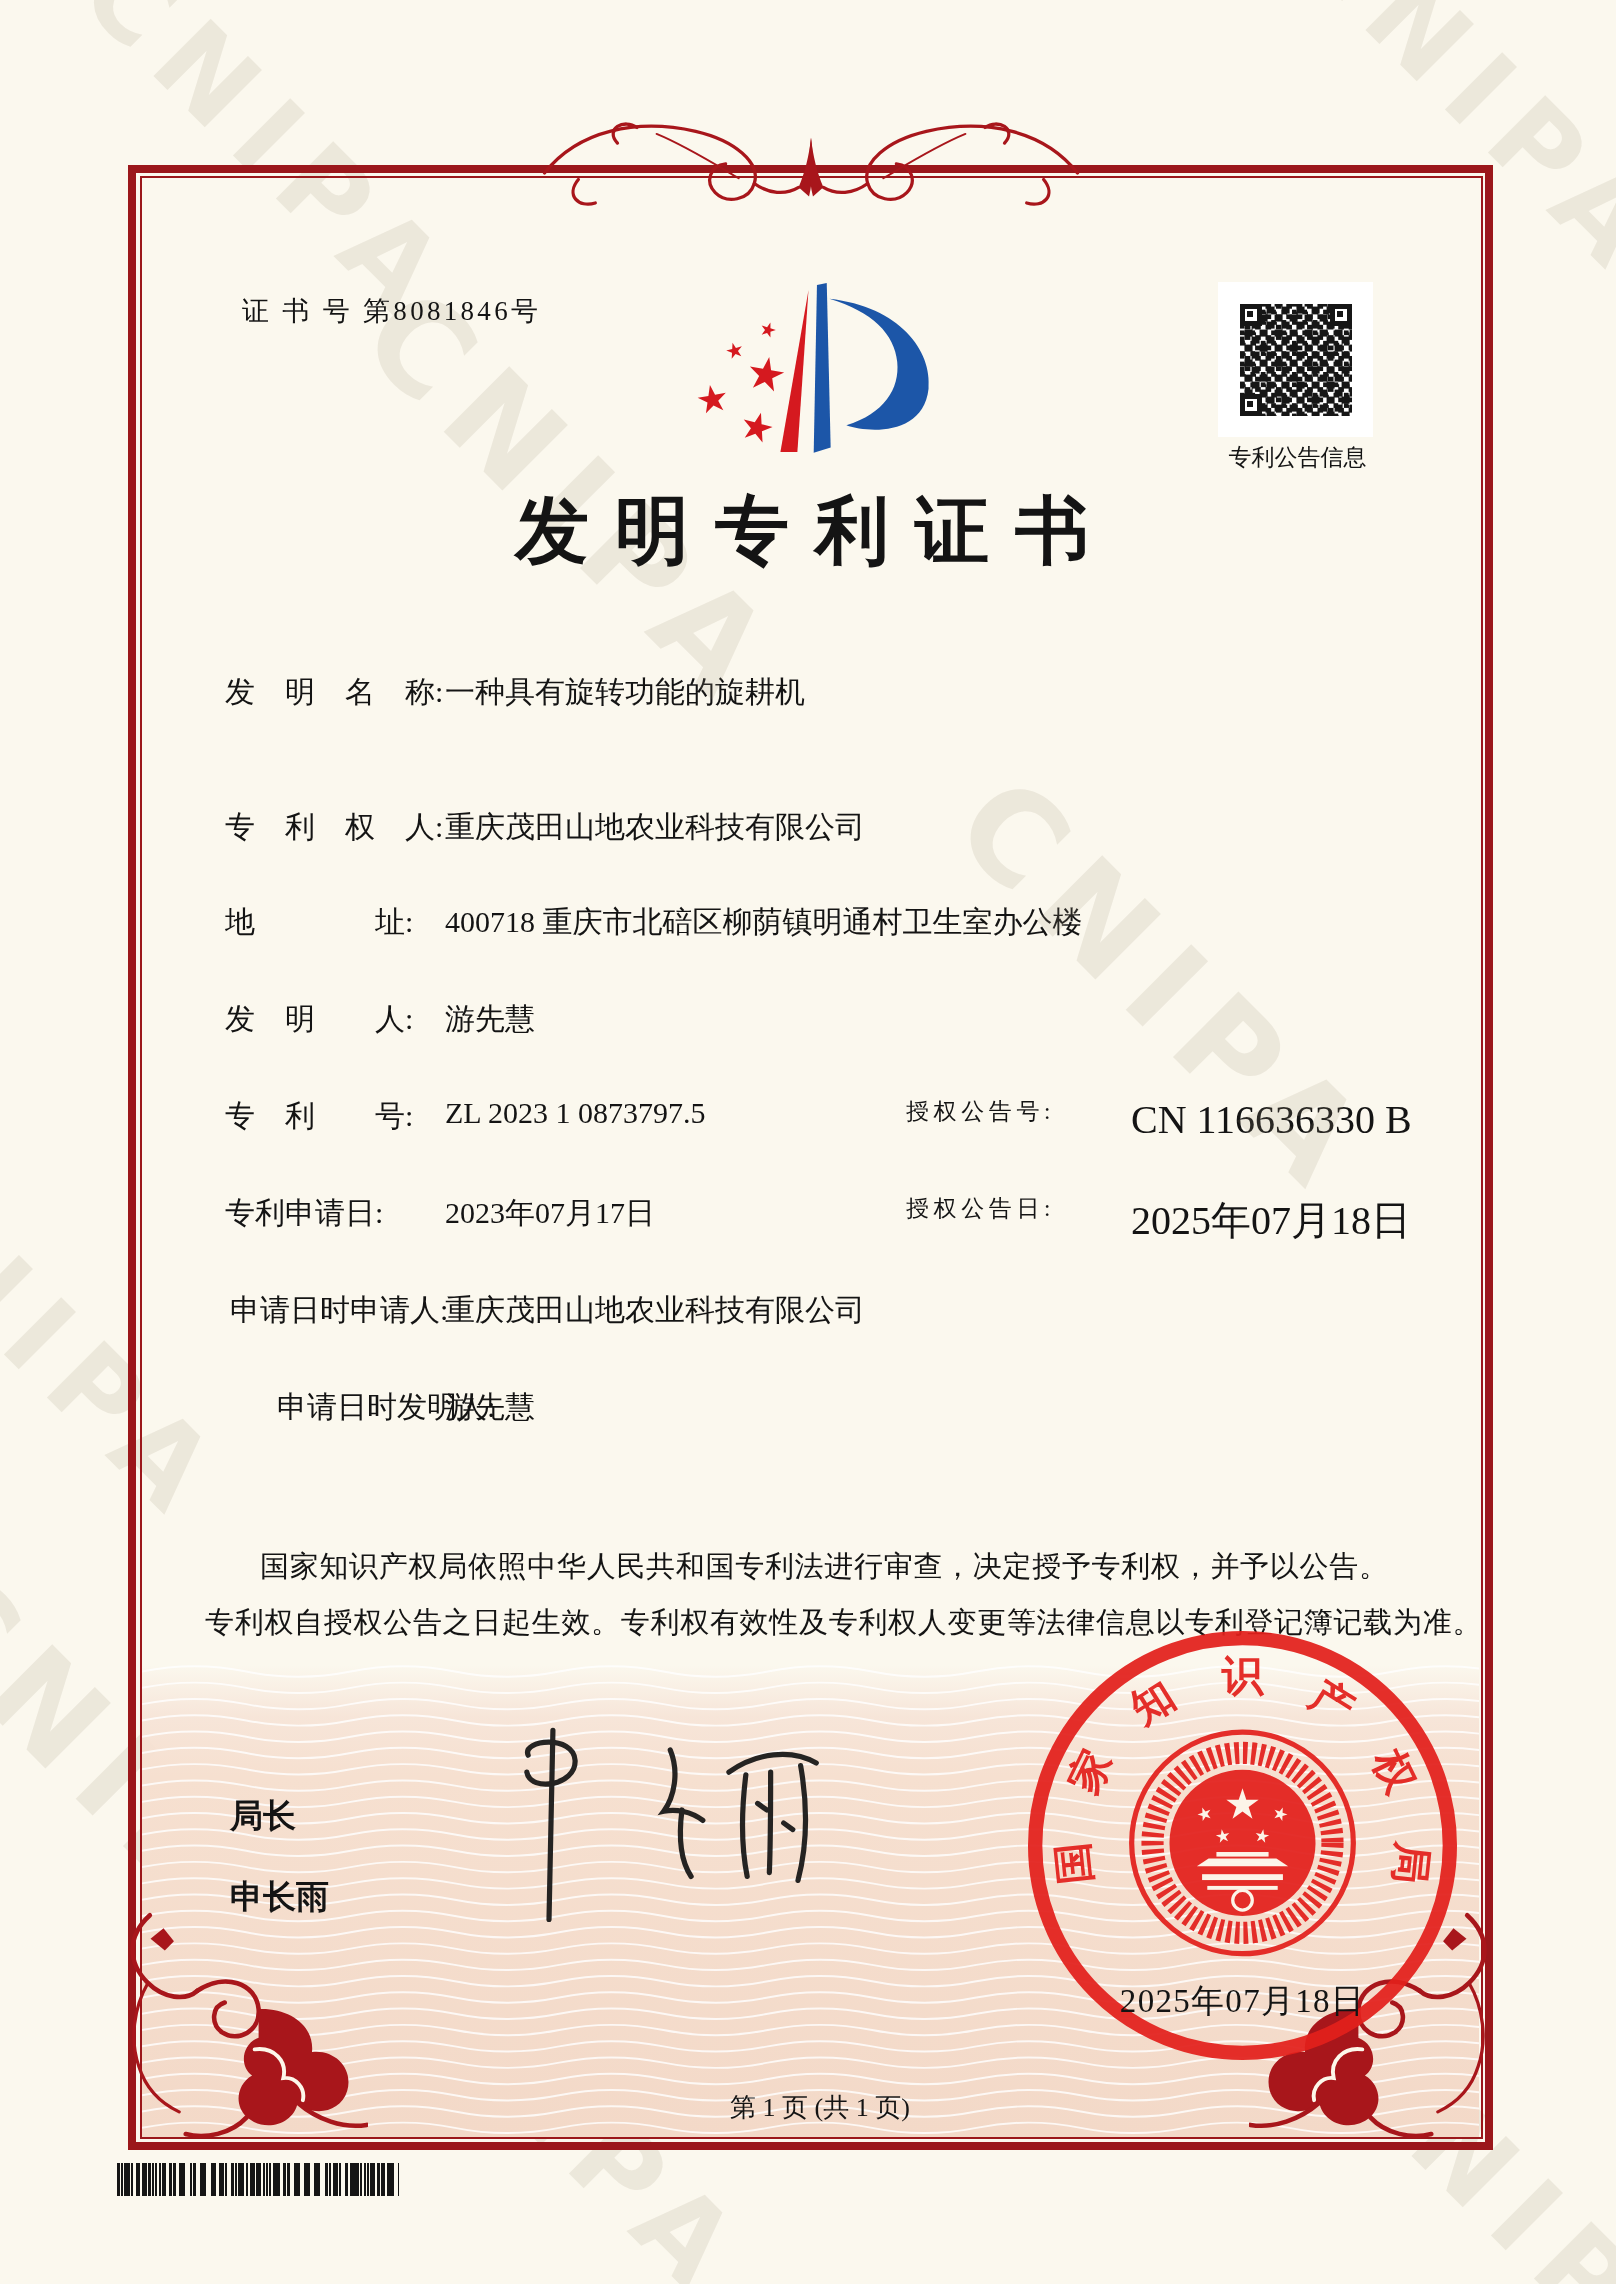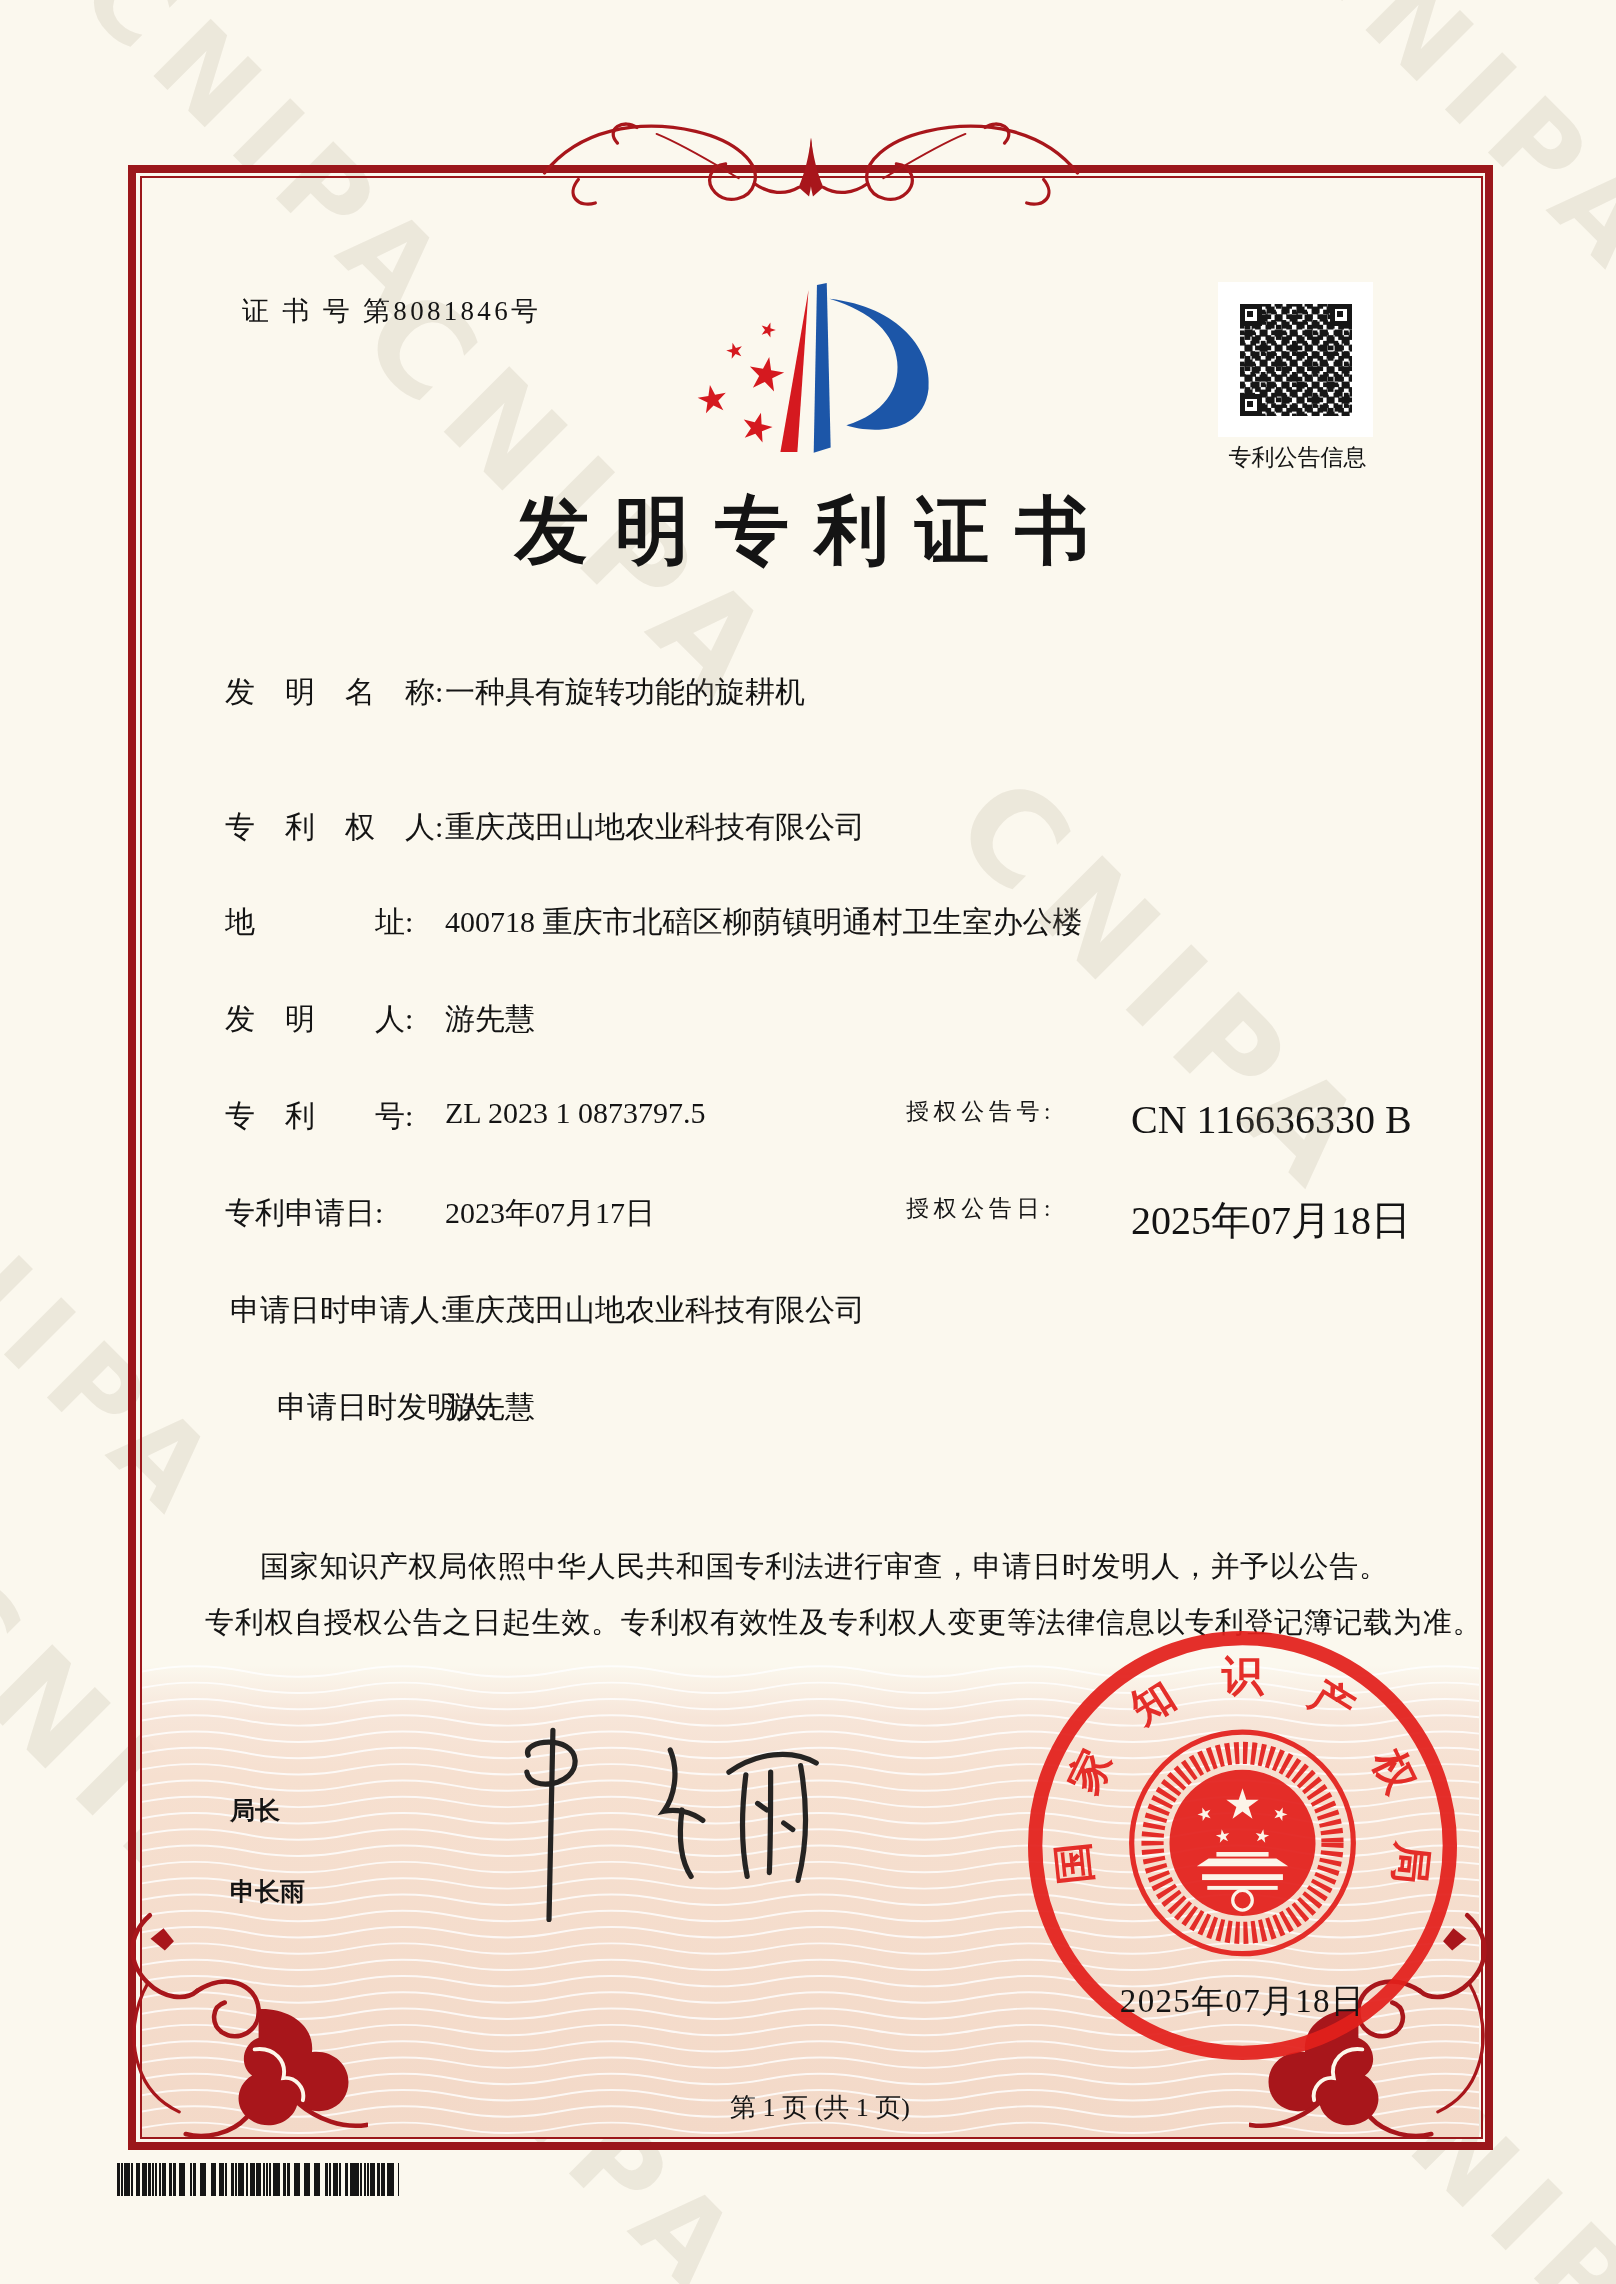--- a/index.html
+++ b/index.html
@@ -19,21 +19,21 @@
          background:linear-gradient(180deg,rgba(246,226,213,0) 0,rgba(246,226,213,.85) 52px,#f6e0d0 111px,#f3d9c8 100%);}
   
   .z70{z-index:70;}
   .cert-no{left:214px;top:293px;font-size:27px;letter-spacing:3.3px;margin-left:28px;}
   .title{left:515px;top:482px;font-size:74px;font-weight:bold;letter-spacing:26px;white-space:nowrap;}
   .row-label{position:absolute;left:225px;font-size:30px;white-space:nowrap;}
   .row-value{position:absolute;left:445px;font-size:30px;white-space:nowrap;}
   .row-label-r{position:absolute;left:906px;font-size:23px;letter-spacing:4.6px;white-space:nowrap;}
   .row-value-r{position:absolute;left:1131px;font-size:40px;white-space:nowrap;}
   .legal{position:absolute;font-size:29px;letter-spacing:0.7px;white-space:nowrap;z-index:70;}
-  .signer{position:absolute;left:230px;font-size:25px;font-weight:bold;
+  .signer{position:absolute;left:230px;font-size:33px;font-weight:bold;
           font-family:"Liberation Sans","DejaVu Sans",sans-serif;z-index:70;}
   .qrbox{left:1218px;top:282px;width:155px;height:155px;background:#fff;z-index:70;}
   .qr{position:absolute;left:21.5px;top:21.5px;width:112px;height:112px;
       background:
         repeating-conic-gradient(#161616 0% 25%,transparent 0% 50%) 0px 0px/10.4px 10.4px,
         repeating-conic-gradient(#161616 0% 25%,transparent 0% 50%) 4.6px 2.6px/15px 15px;}
   .finder{position:absolute;width:22px;height:22px;border:5.9px solid #161616;background:#fff;box-sizing:border-box;}
   .finder::after{content:"";position:absolute;left:2px;top:2px;width:6.5px;height:6.5px;background:#161616;}
   .qr-label{left:1203px;top:442px;width:189px;text-align:center;font-size:23px;z-index:70;}
   .seal-date{left:1086px;top:1979px;width:313px;text-align:center;font-size:33px;letter-spacing:1.3px;z-index:75;color:#141414;}
@@ -196,21 +196,21 @@
   </div>
   <div>
     <span class="row-label" style="top:1290px;left:230px;">申请日时申请人:</span>
     <span class="row-value" style="top:1290px;">重庆茂田山地农业科技有限公司</span>
   </div>
   <div>
     <span class="row-label" style="top:1387px;left:230px;margin-left:47px;">申请日时发明人:</span>
     <span class="row-value" style="top:1387px;">游先慧</span>
   </div>
 
-  <div class="legal" style="left:260px;top:1547px;">国家知识产权局依照中华人民共和国专利法进行审查，申请日时发明人，并予以公告。</div>
+  <div class="legal" style="left:260px;top:1547px;">国家知识产权局依照中华人民共和国专利法进行审查，决定授予专利权，并予以公告。</div>
   <div class="legal" style="left:205px;top:1603px;">专利权自授权公告之日起生效。专利权有效性及专利权人变更等法律信息以专利登记簿记载为准。</div>
 
   <div class="signer" style="top:1794px;">局长</div>
   <div class="signer" style="top:1875px;">申长雨</div>
 
   <div class="abs" style="left:476px;top:1712px;z-index:70;">
     <svg width="352" height="222" viewBox="0 0 540 340">
       <g stroke="#141414" fill="none" stroke-width="8" stroke-linecap="round" opacity="0.92">
         <path d="M118,28 C116,120 114,220 112,318"></path>
         <path d="M80,66 C70,42 150,34 152,74 C154,112 84,124 78,92"></path>

